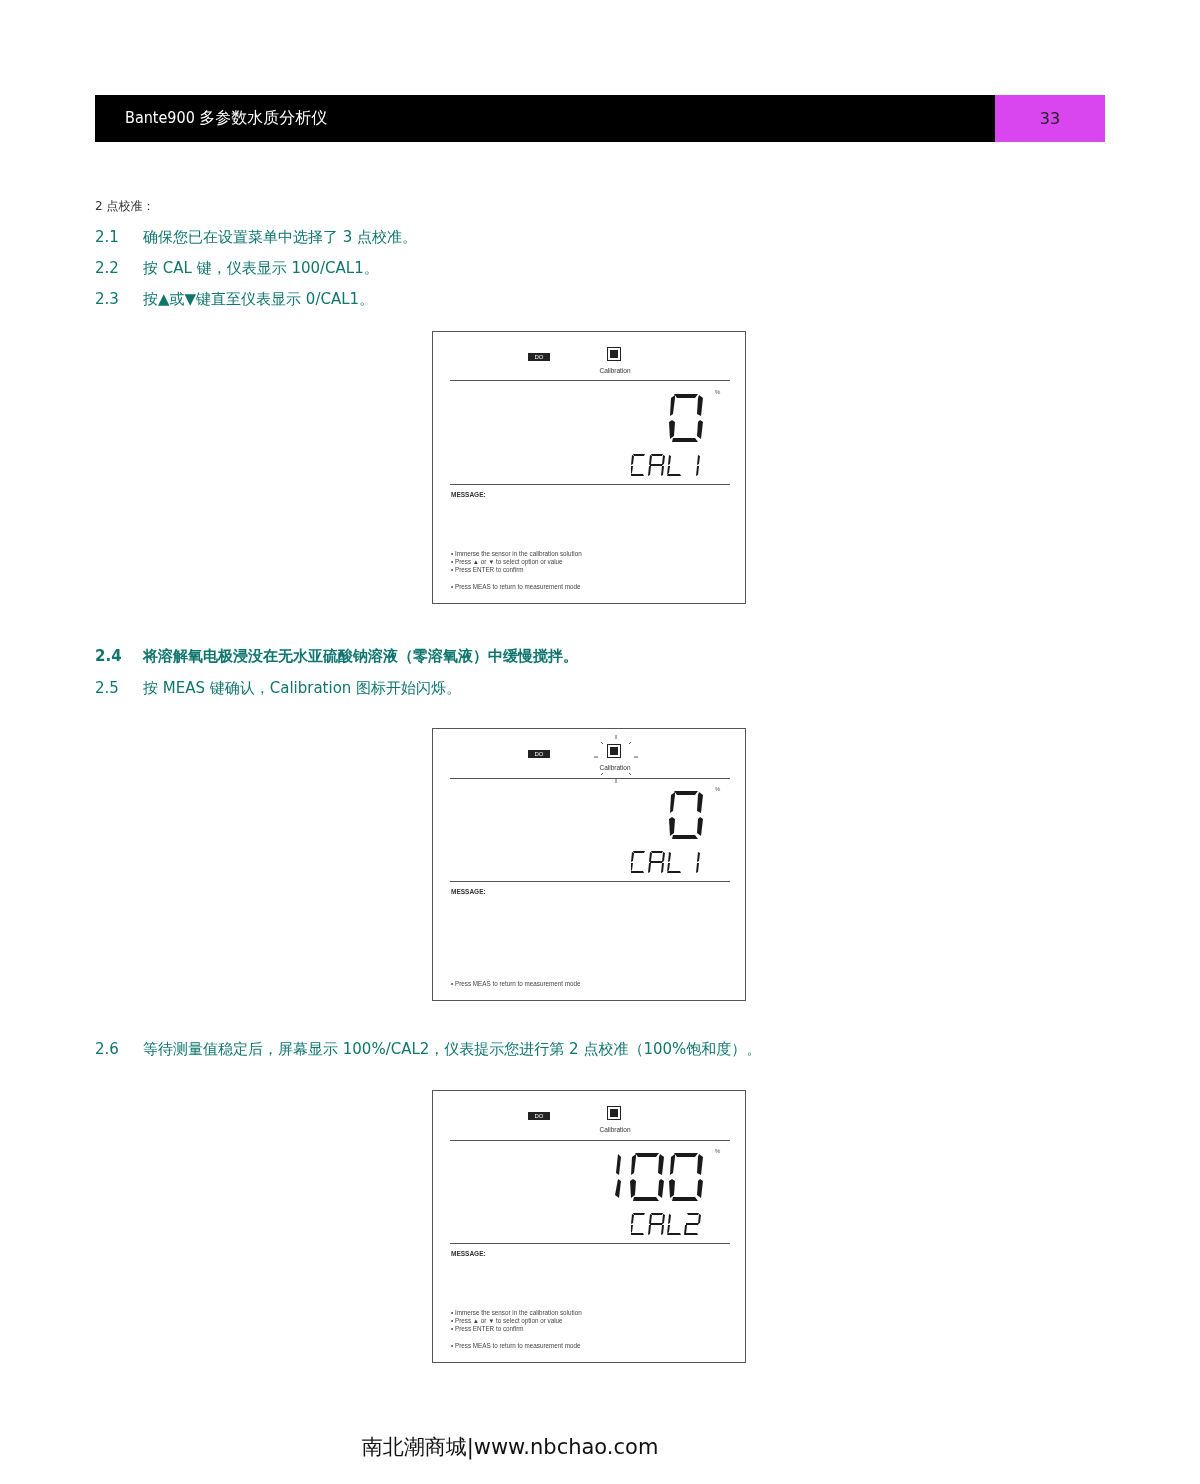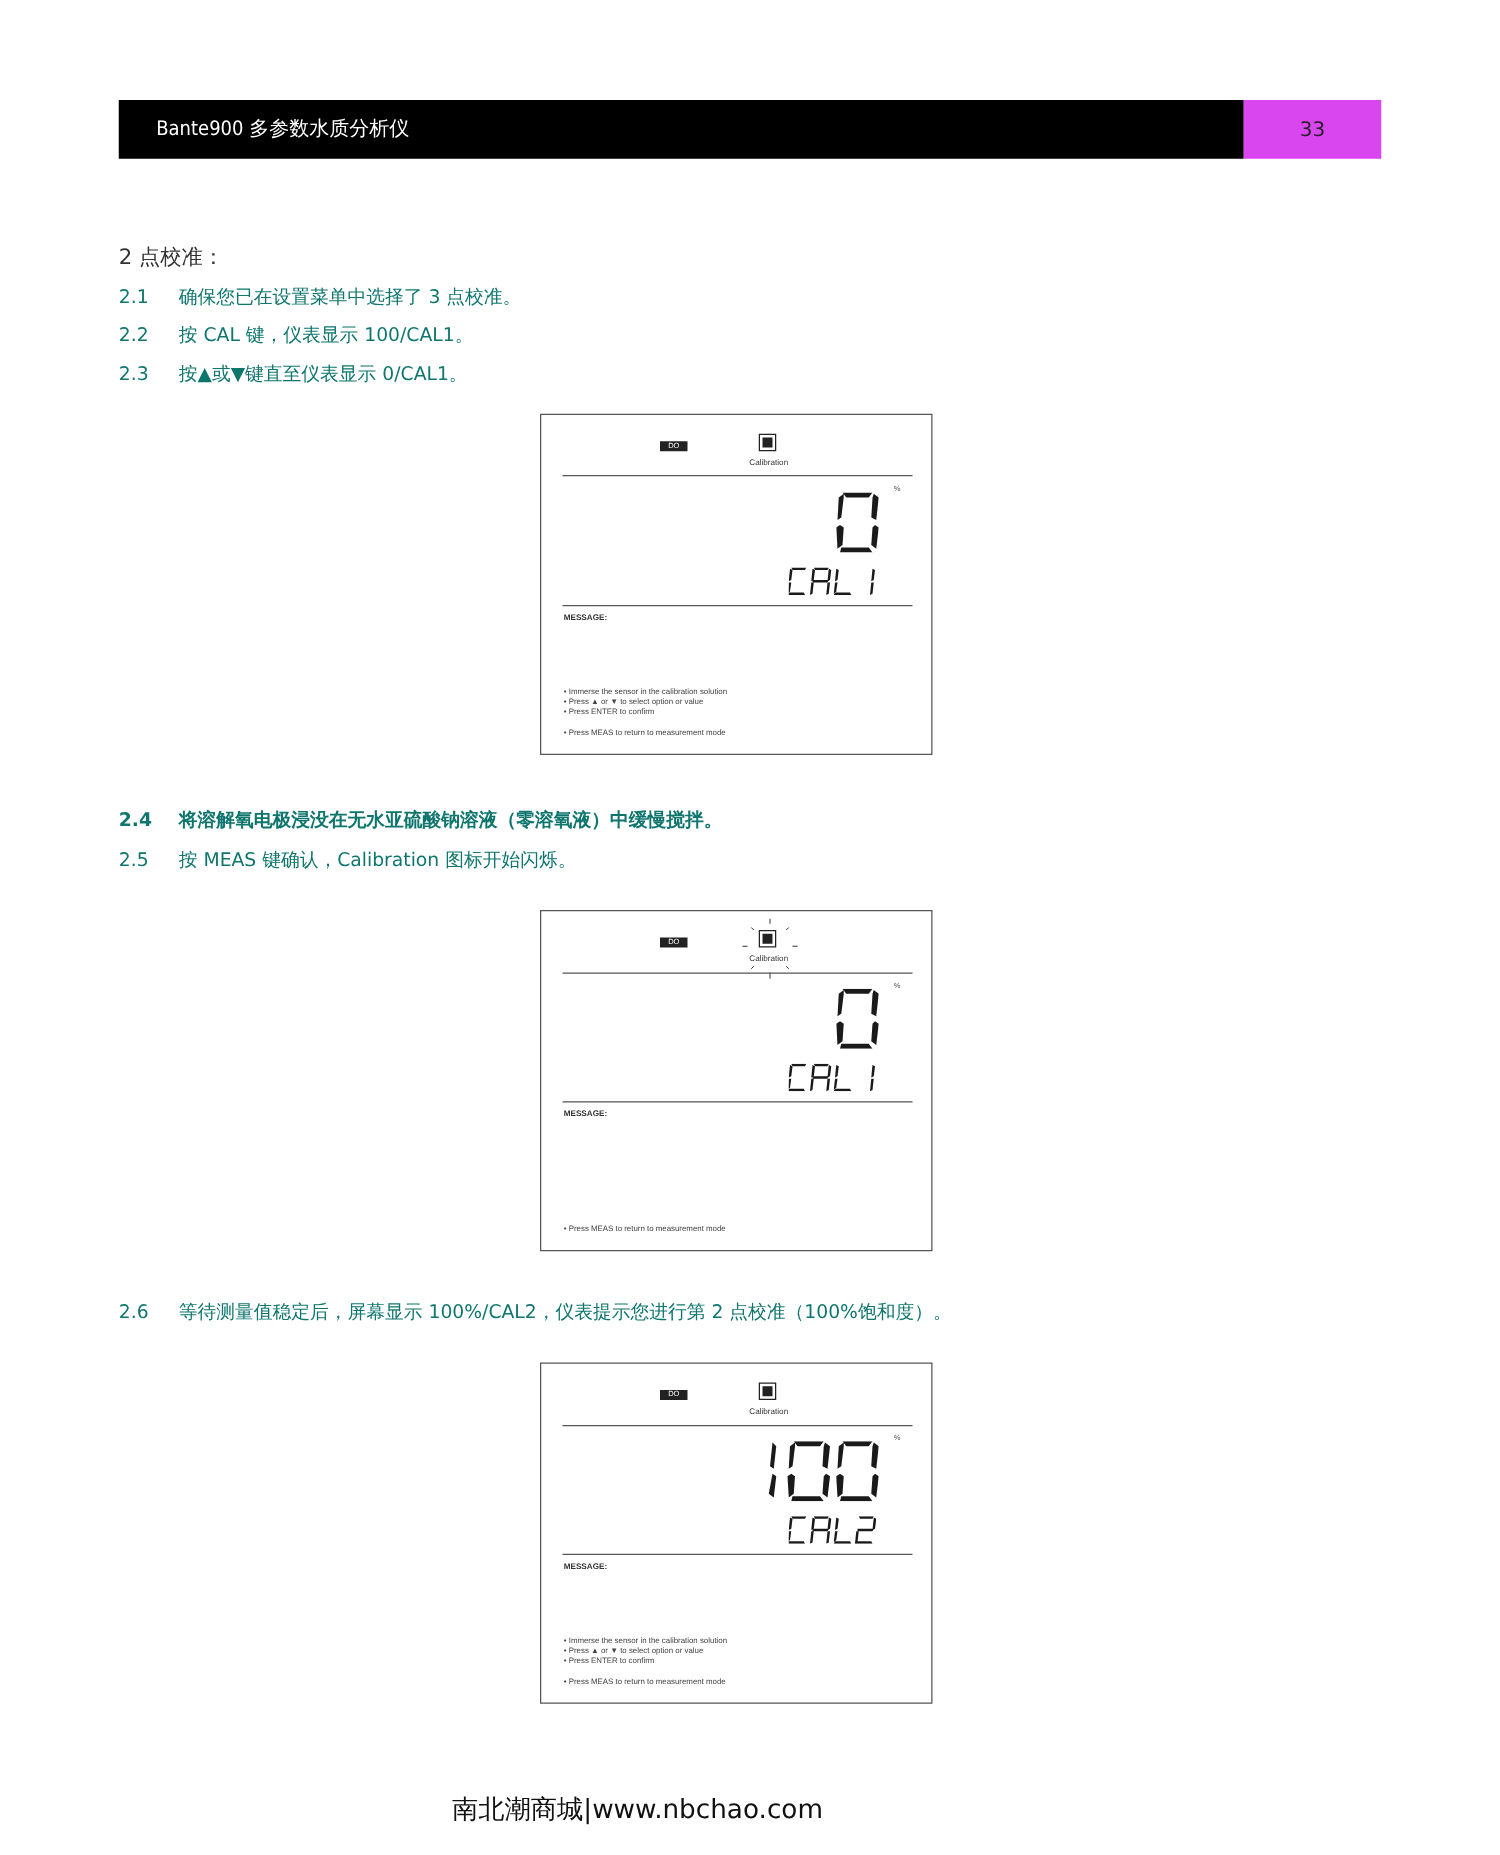--- a/index.html
+++ b/index.html
@@ -1,26 +1,26 @@
 <!DOCTYPE html>
 <html><head>
 <meta charset="utf-8">
 <style>
   html, body { margin: 0; padding: 0; background: #ffffff; }
   body { width: 1200px; height: 1484px; position: relative; overflow: hidden;
          font-family: "DejaVu Sans", "Liberation Sans", sans-serif; color: #222; }
 
-  .header { position: absolute; left: 95px; top: 80px; width: 1010px; height: 47px; display: flex; }
+  .header { position: absolute; left: 95px; top: 95px; width: 1010px; height: 47px; display: flex; }
   .header .title-bar { flex: 0 0 900px; background: #000; color: #fff; display: flex; align-items: center;
          padding-left: 30px; box-sizing: border-box; font-family: "DejaVu Sans Condensed", "DejaVu Sans", sans-serif;
          font-size: 16px; letter-spacing: 0; }
   .header .page-num { flex: 1; background: #d946ef; color: #222; display: flex; align-items: center; justify-content: center;
          font-size: 16px; }
 
-  .para { position: absolute; left: 95px; font-size: 17px; color: #333; line-height: 20px; white-space: nowrap; }
+  .para { position: absolute; left: 95px; font-size: 12px; color: #333; line-height: 20px; white-space: nowrap; }
   .step { position: absolute; left: 95px; font-size: 15px; color: #0f766e; line-height: 20px; white-space: nowrap; display: flex; }
   .step .num { width: 48px; display: inline-block; }
   .step .txt { display: inline-block; }
 
   .lcd { position: absolute; left: 432px; width: 314px; height: 273px; border: 1px solid #555; box-sizing: border-box; background: #fff; }
   .lcd .do-badge { position: absolute; left: 95px; top: 21px; width: 22px; height: 8px; background: #222; color: #fff;
         font-size: 6px; line-height: 8px; text-align: center; font-family: "Liberation Sans", sans-serif; }
   .lcd .cal-icon { position: absolute; left: 174px; top: 15px; width: 14px; height: 14px; border: 1px solid #222; box-sizing: border-box; background: #fff; }
   .lcd .cal-icon .inner { position: absolute; left: 2px; top: 2px; width: 8px; height: 8px; background: #222; }
   .lcd .cal-label { position: absolute; left: 160px; top: 35px; width: 44px; text-align: center; font-size: 6.5px; color: #333; font-family: "Liberation Sans", sans-serif; }

